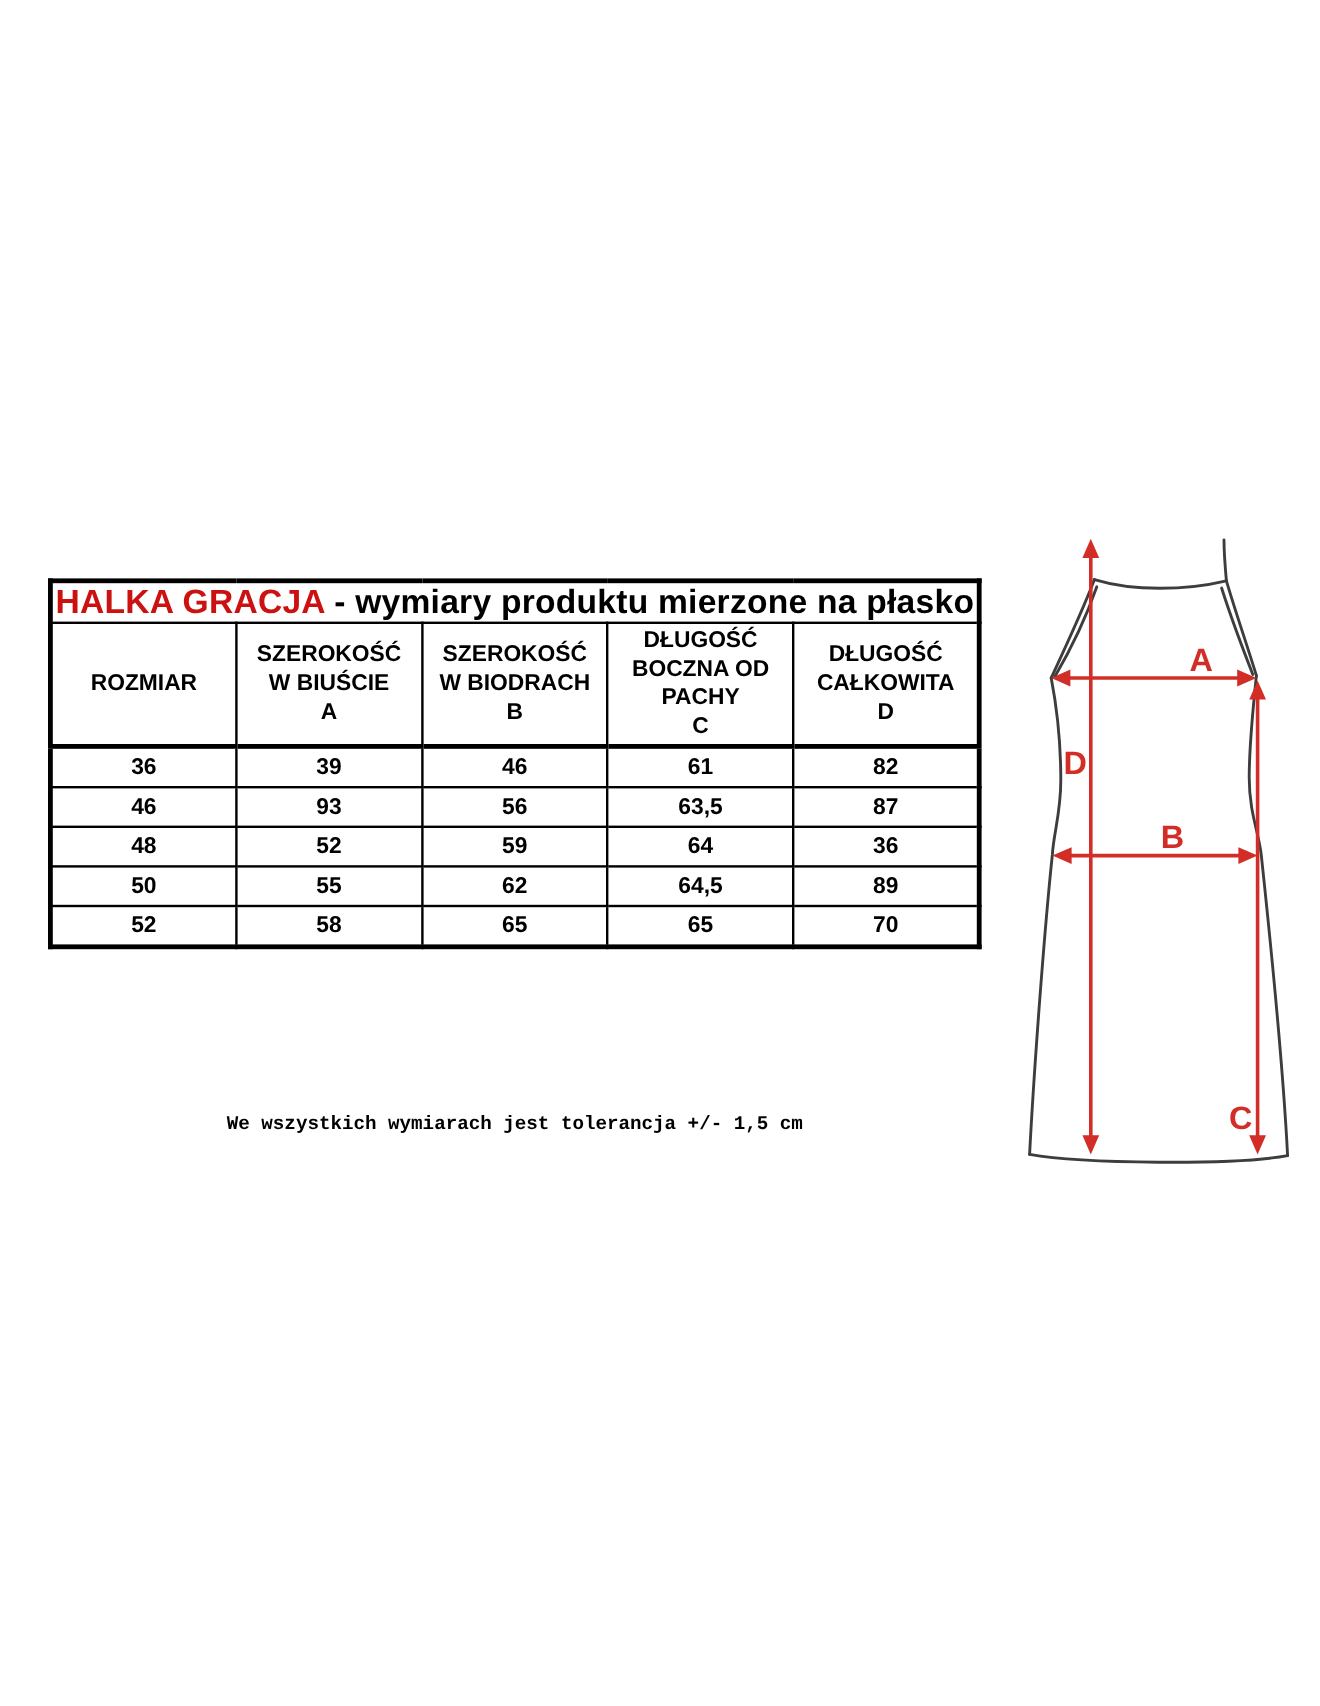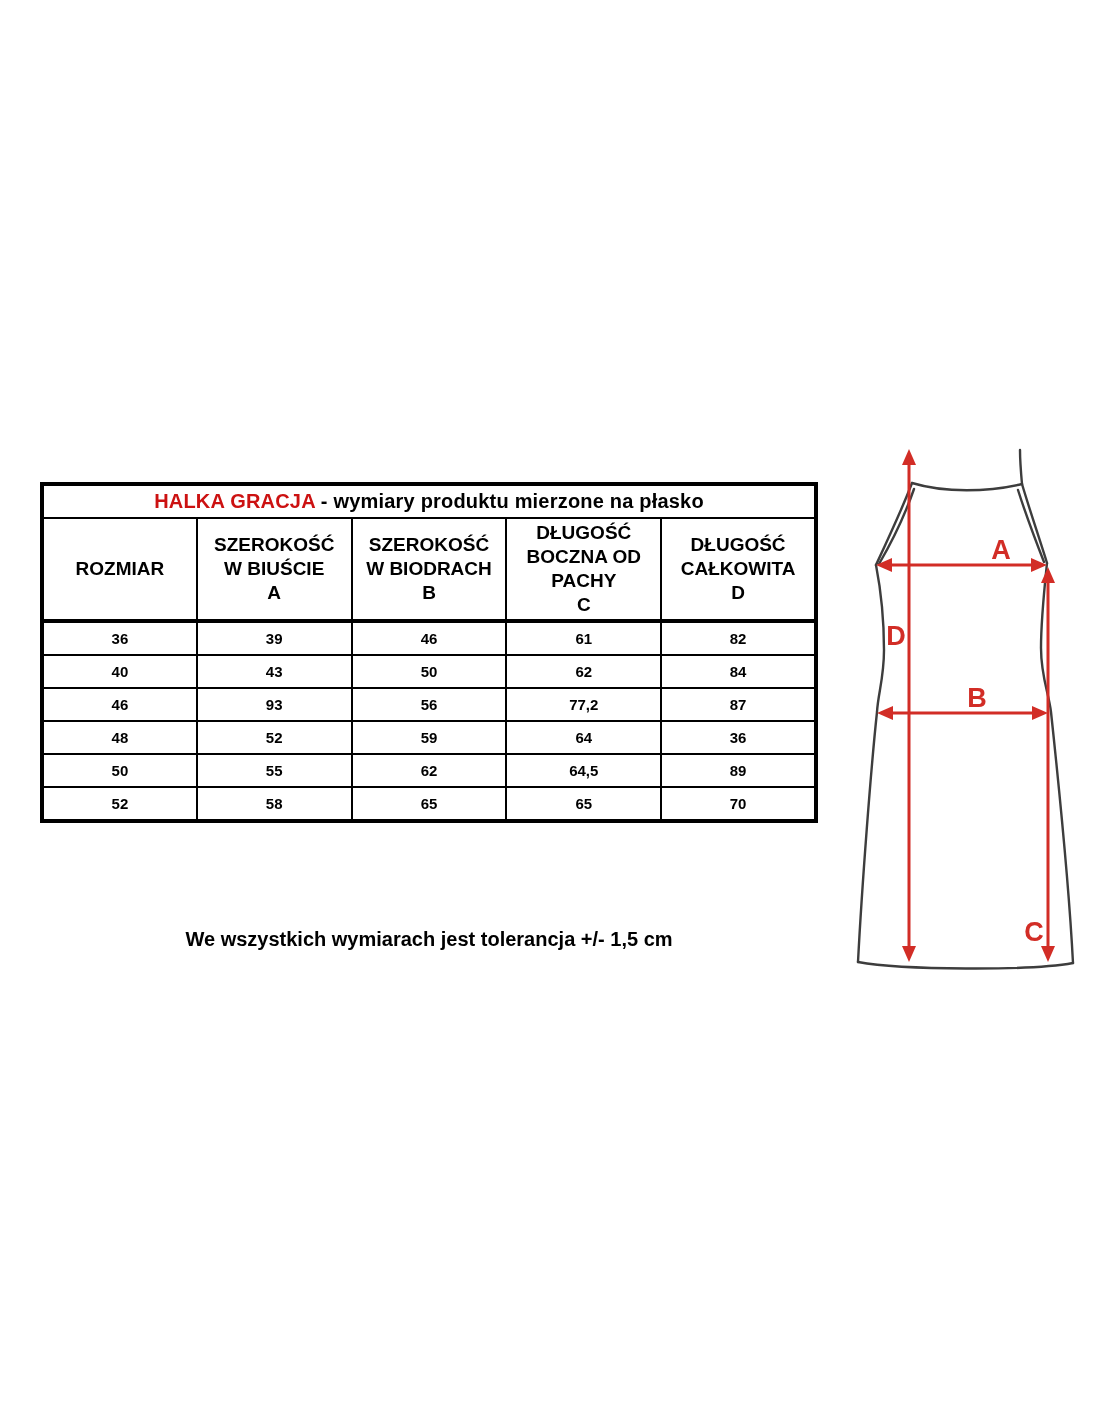--- a/index.html
+++ b/index.html
@@ -28,50 +28,51 @@
     border: 2px solid #000000;
     text-align: center;
     vertical-align: middle;
     color: #000000;
     padding: 0;
     overflow: hidden;
     font-weight: bold;
   }
   tr.title-row th {
     height: 31px;
-    font-size: 20px;
+    font-size: 28px;
     font-weight: bold;
     letter-spacing: 0.2px;
   }
   tr.title-row .red-part { color: #cc1111; }
   tr.header-row th {
     height: 100px;
     font-size: 19px;
     font-weight: bold;
     line-height: 1.26;
     white-space: pre-line;
     border-bottom: 4px solid #000000;
   }
   tbody td {
     height: 31px;
-    font-size: 15px;
+    font-size: 19px;
     font-weight: normal;
   }
   tbody td.size-col { font-weight: bold; }
 
   
   .tolerance-note {
     position: absolute;
     left: 40px;
     top: 928px;
     width: 778px;
     text-align: center;
-    font-size: 20px;
+    font-size: 16px;
     font-weight: bold;
     color: #000000;
+    font-family: Liberation Mono, monospace;
   }
 
   
   .dress-svg {
     position: absolute;
     left: 840px;
     top: 440px;
     width: 250px;
     height: 550px;
   }
@@ -117,31 +118,24 @@
     </thead>
     <tbody>
       <tr>
         <td class="size-col">36</td>
         <td>39</td>
         <td>46</td>
         <td>61</td>
         <td>82</td>
       </tr>
       <tr>
-        <td class="size-col">40</td>
-        <td>43</td>
-        <td>50</td>
-        <td>62</td>
-        <td>84</td>
-      </tr>
-      <tr>
         <td class="size-col">46</td>
         <td>93</td>
         <td>56</td>
-        <td>77,2</td>
+        <td>63,5</td>
         <td>87</td>
       </tr>
       <tr>
         <td class="size-col">48</td>
         <td>52</td>
         <td>59</td>
         <td>64</td>
         <td>36</td>
       </tr>
       <tr>

